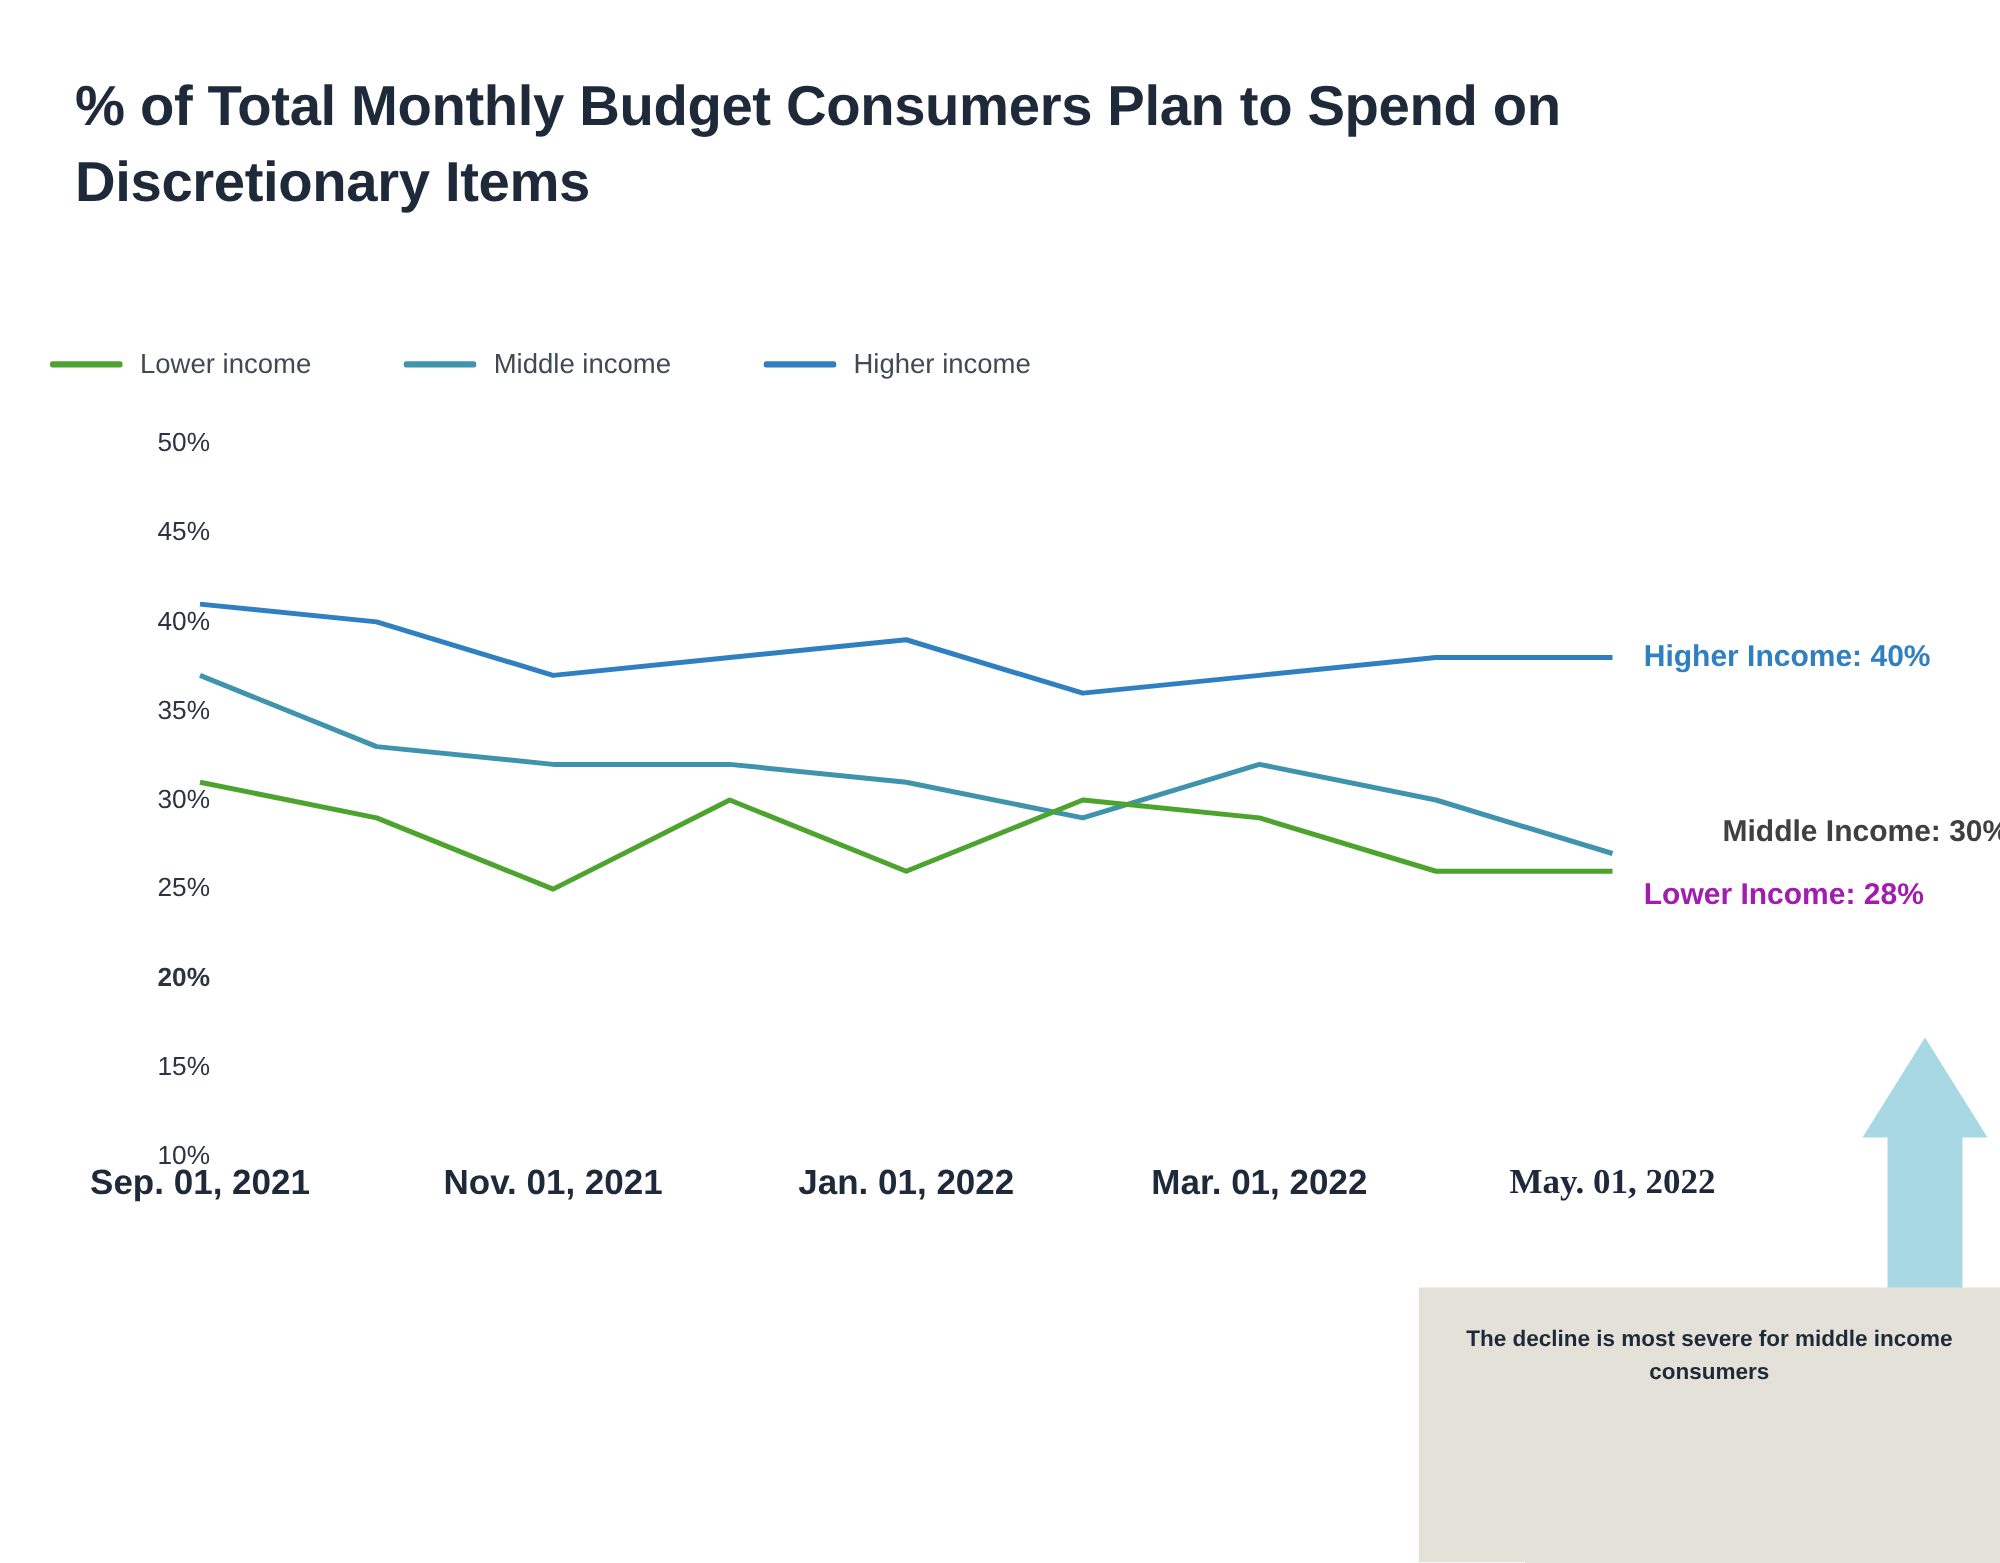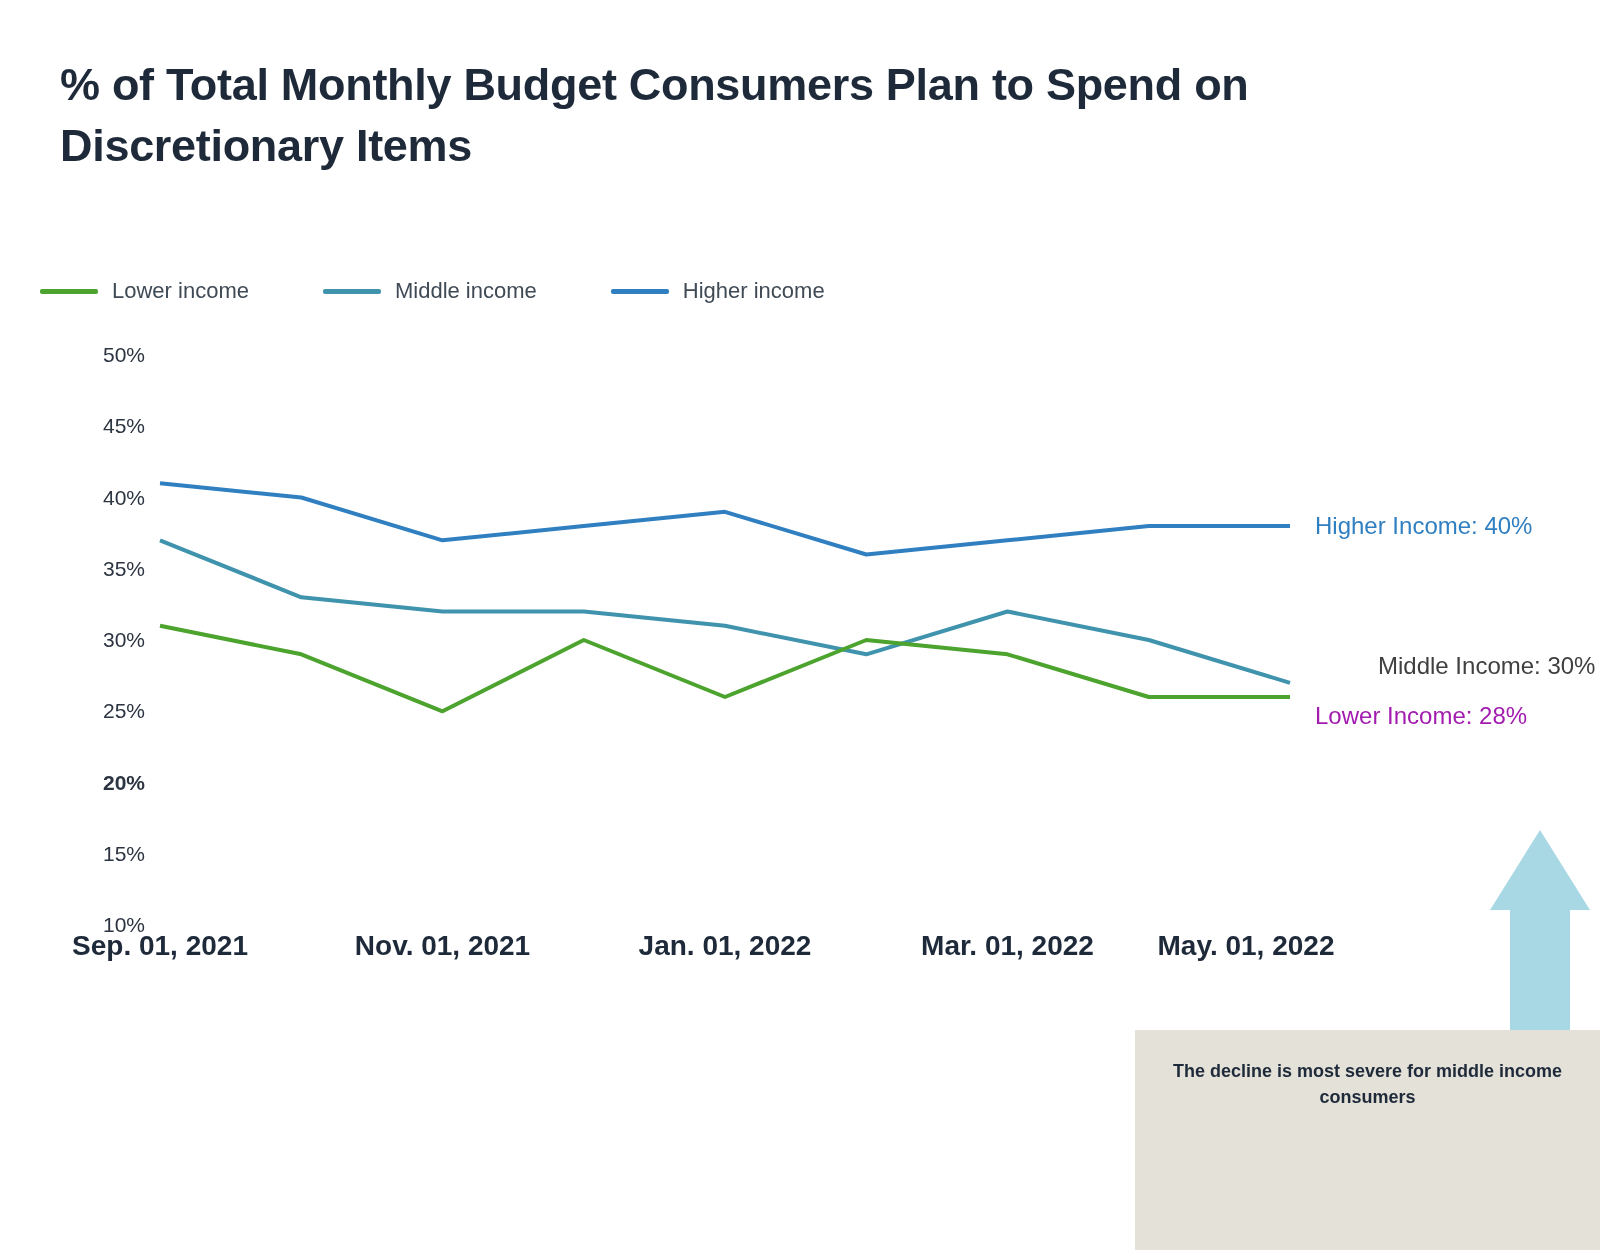--- a/index.html
+++ b/index.html
@@ -52,23 +52,23 @@
 
   #plot-wrap {
     position: absolute;
     left: 0px;
     top: 330px;
     width: 1600px;
     height: 640px;
   }
   .ytick {
     position: absolute;
-    left: 103px;
+    left: 116px;
     width: 62px;
-    text-align: left;
+    text-align: center;
     font-size: 21px;
     color: #2b3440;
     transform: translateY(-50%);
   }
   .xtick {
     position: absolute;
     top: 600px;
     font-size: 28px;
     font-weight: bold;
     color: #1e2a3a;
@@ -76,21 +76,21 @@
     white-space: nowrap;
   }
   #svg-chart {
     position: absolute;
     left: 0;
     top: 0;
   }
   .endlabel {
     position: absolute;
     font-size: 24px;
-    font-weight: normal;
+    font-weight: bold;
     white-space: nowrap;
   }
   #callout-box {
     position: absolute;
     left: 1135px;
     top: 1030px;
     width: 465px;
     height: 220px;
     background: #e4e1d8;
     box-sizing: border-box;
@@ -142,21 +142,21 @@
       <div class="ytick" style="top: 238.75px;">35%</div>
       <div class="ytick" style="top: 167.5px;">40%</div>
       <div class="ytick" style="top: 96.25px;">45%</div>
       <div class="ytick" style="top: 25px;">50%</div>
     </div>
   <div id="xticks">
       <div class="xtick" style="left: 160px;">Sep. 01, 2021</div>
       <div class="xtick" style="left: 442.5px;">Nov. 01, 2021</div>
       <div class="xtick" style="left: 725px;">Jan. 01, 2022</div>
       <div class="xtick" style="left: 1007.5px;">Mar. 01, 2022</div>
-      <div class="xtick" style="left: 1246px;">May. 01, 2022</div>
+      <div class="xtick" style="left: 1290px; font-family: Liberation Serif, serif;">May. 01, 2022</div>
     </div>
 
   <div class="endlabel" style="left:1315px; top:182px; color:#2f7fc1;">Higher Income: 40%</div>
   <div class="endlabel" style="left:1378px; top:322px; color:#404040;">Middle Income: 30%</div>
   <div class="endlabel" style="left:1315px; top:372px; color:#a21caf;">Lower Income: 28%</div>
 </div>
 
 <svg id="callout-arrow-svg" width="110" height="260" style="position:absolute; left:1485px; top:830px;">
   <polygon points="55,0 105,80 85,80 85,260 25,260 25,80 5,80" fill="#a8d8e4"></polygon>
 </svg>

